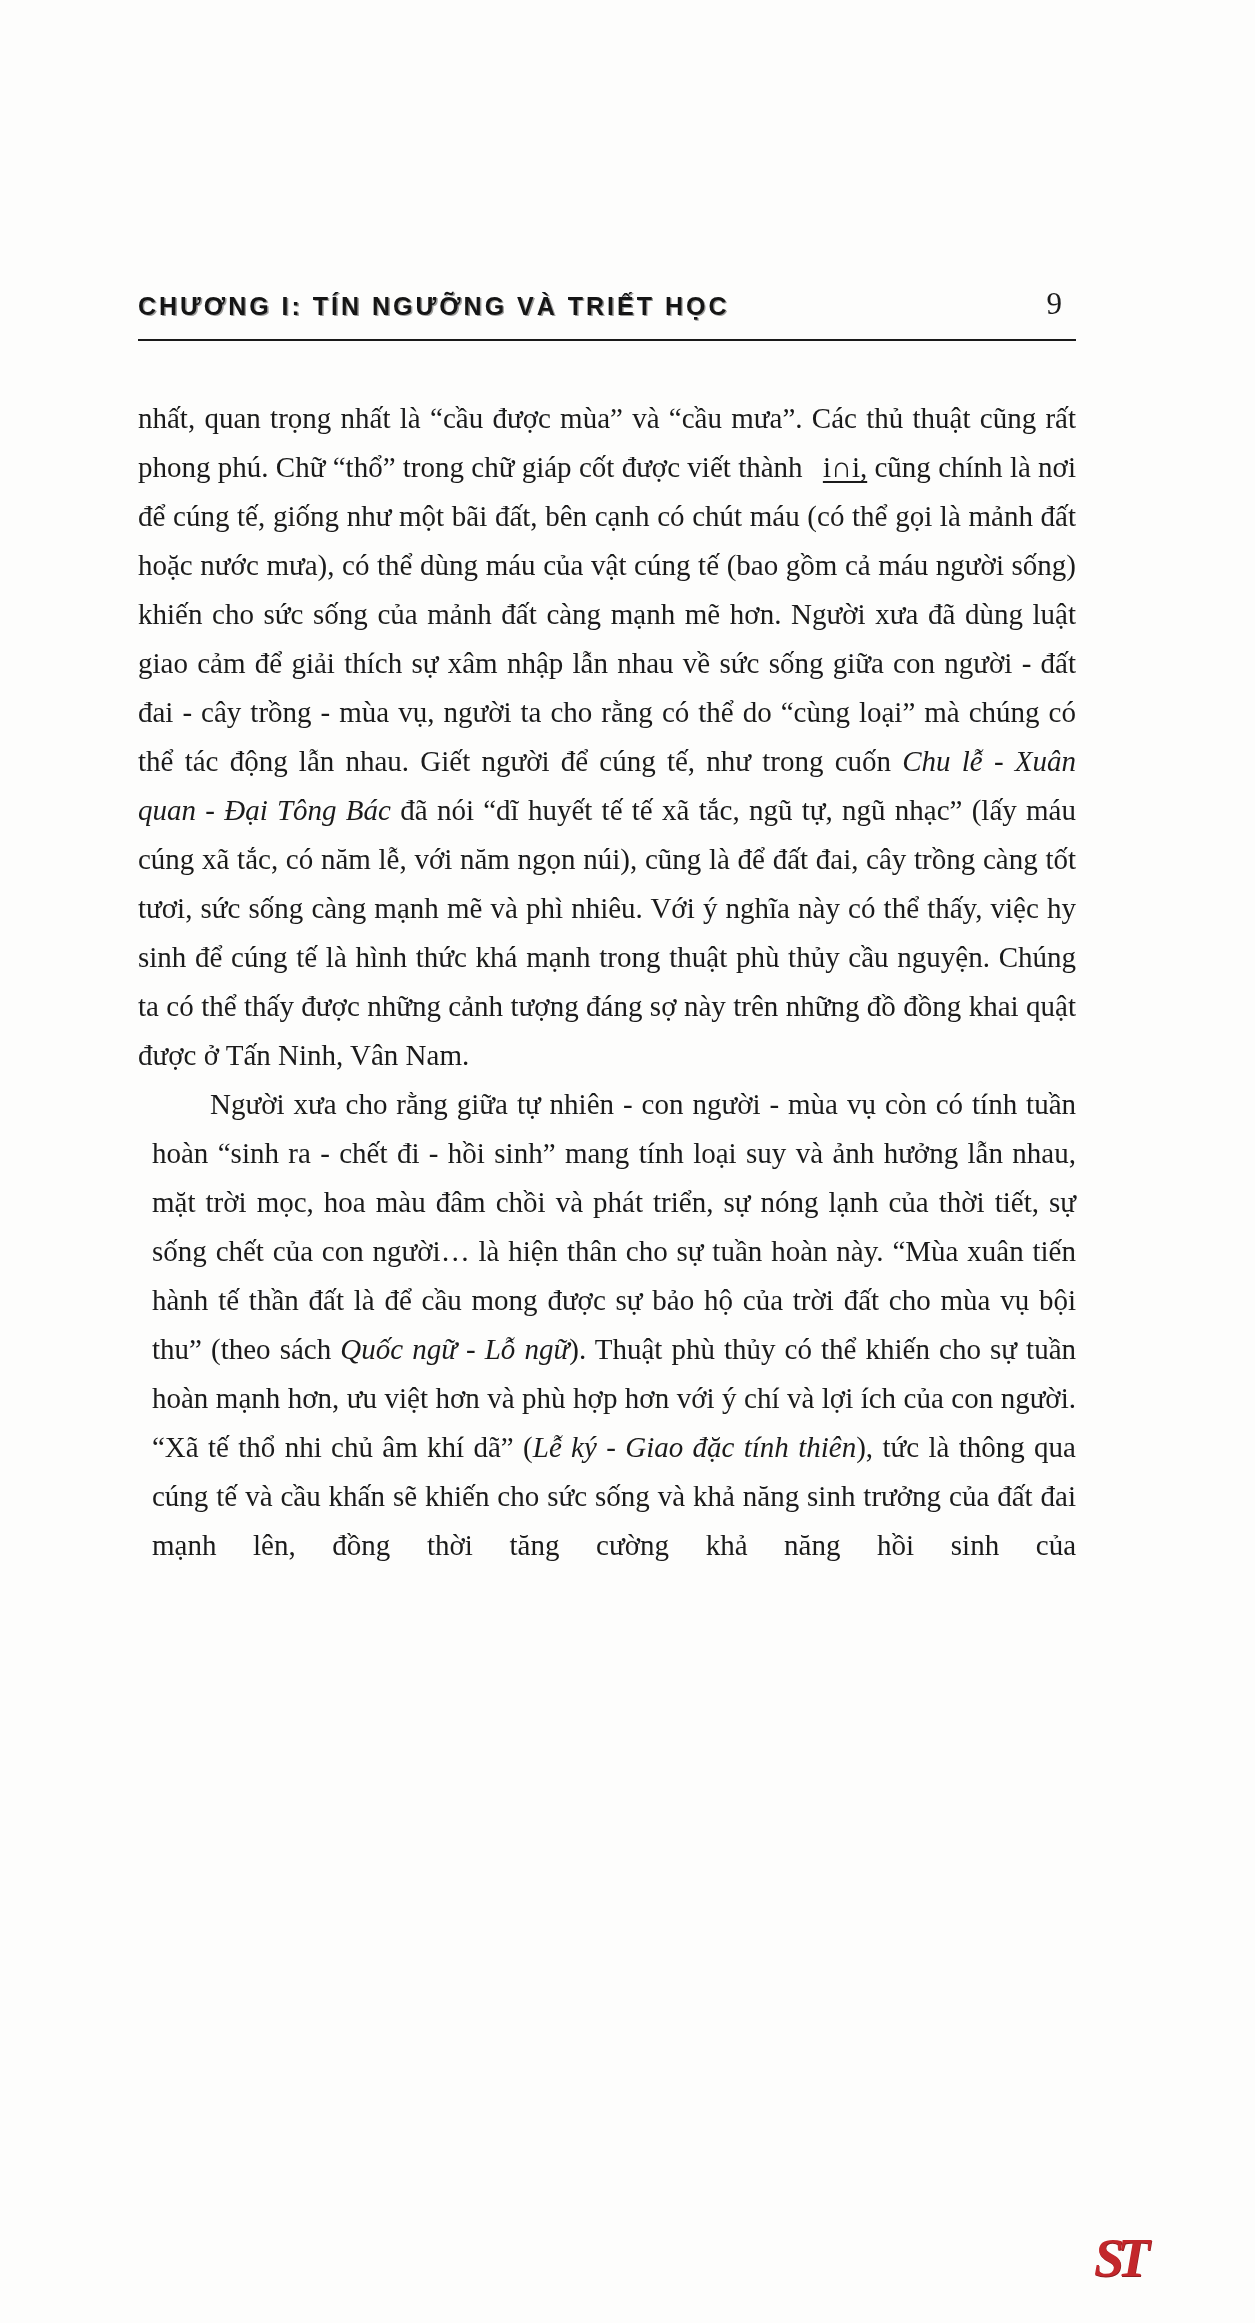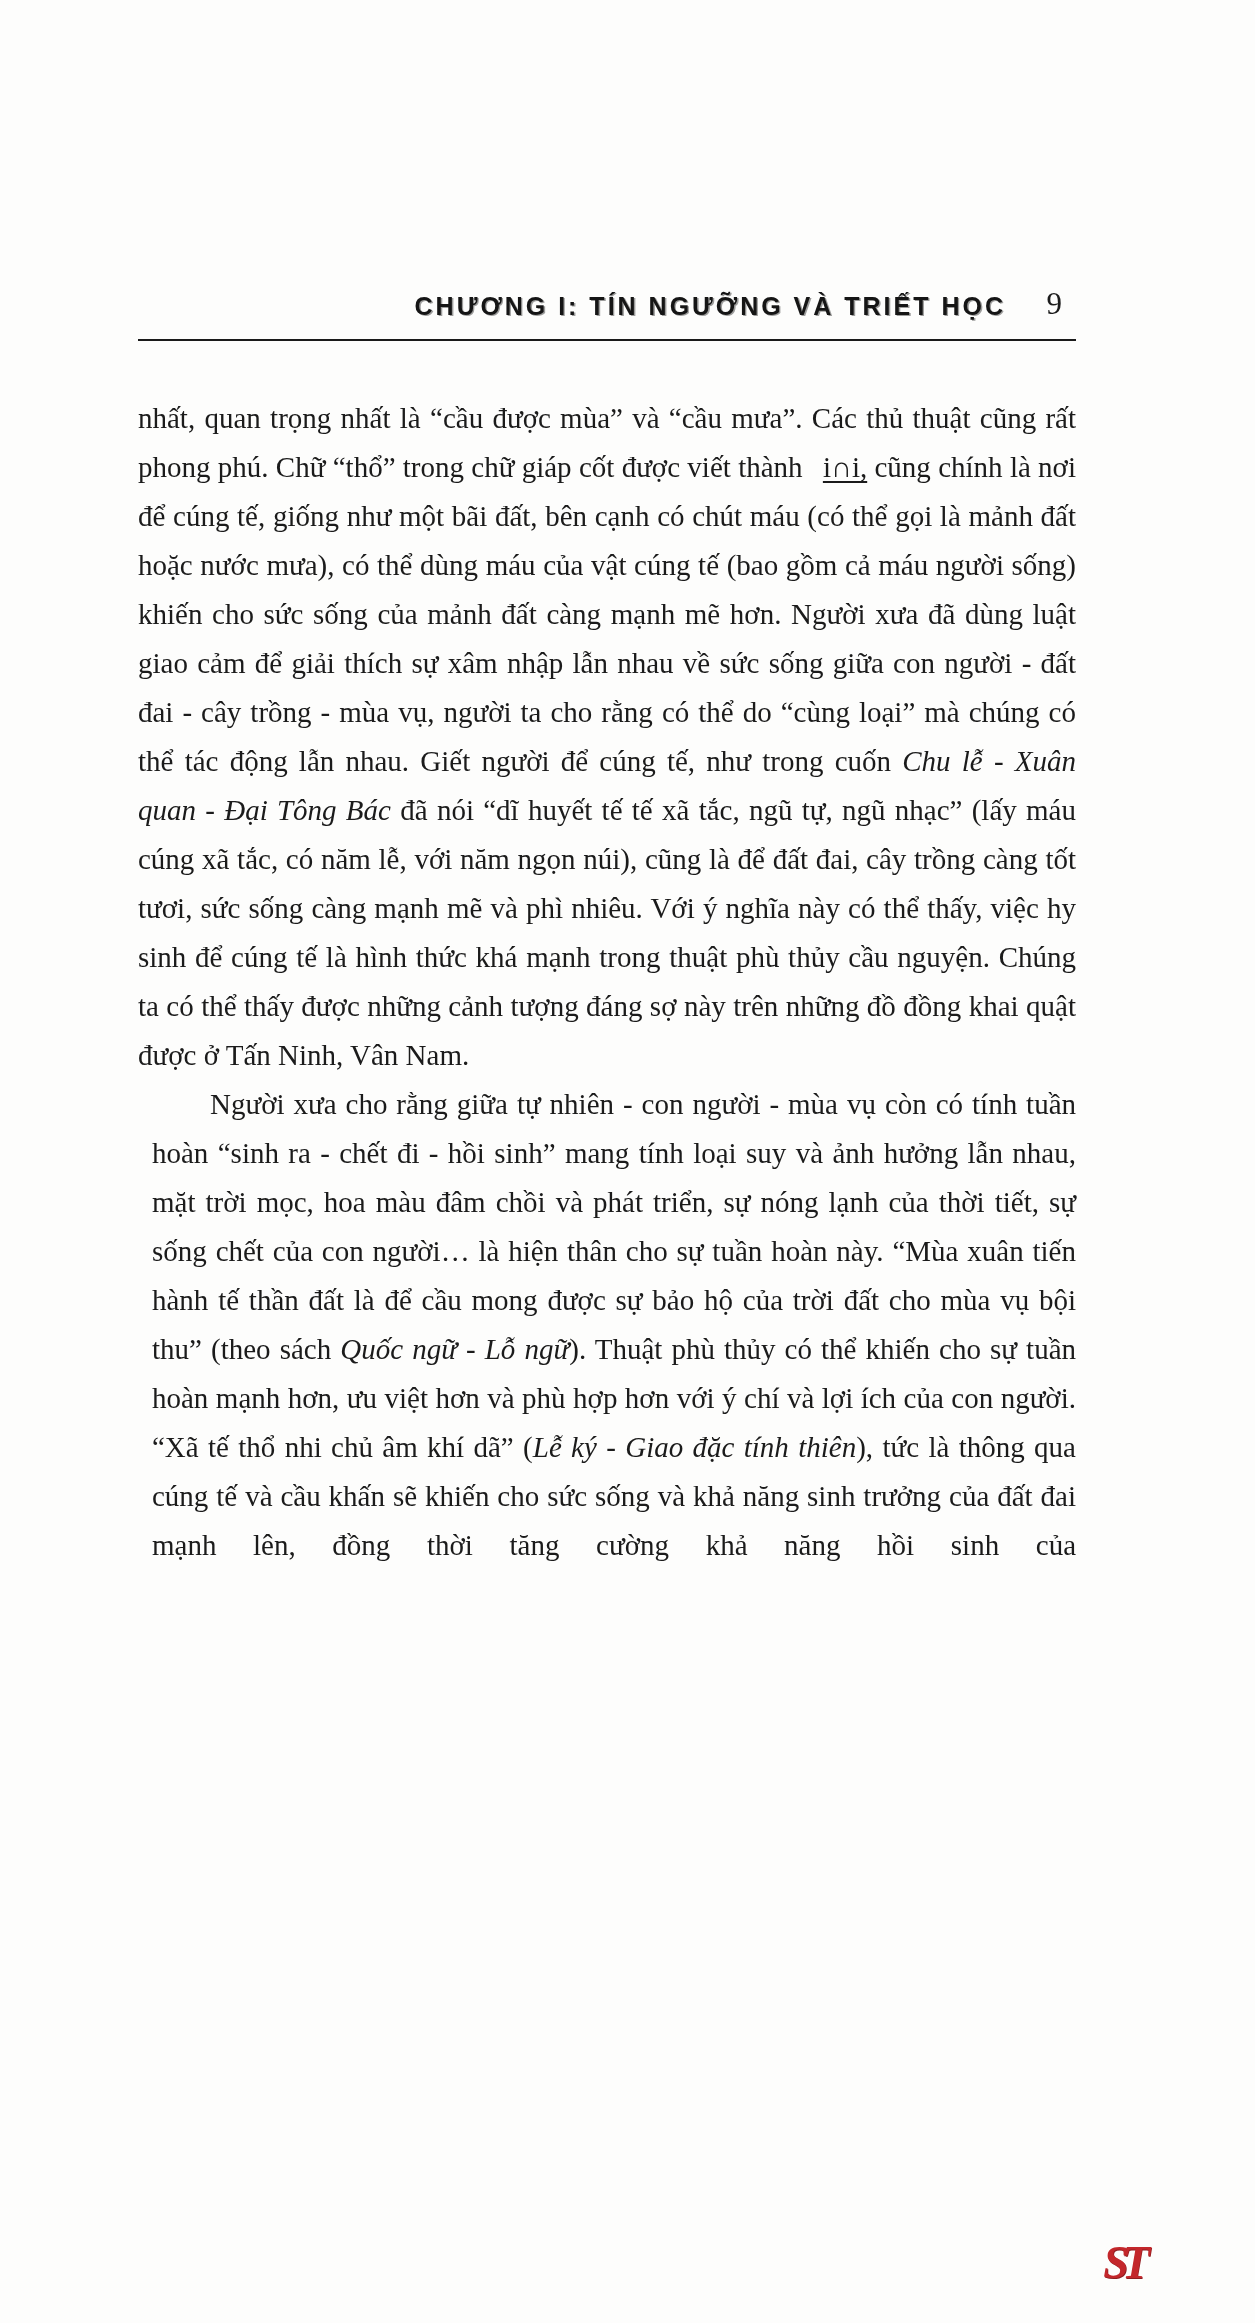--- a/index.html
+++ b/index.html
@@ -21,21 +21,21 @@
     top: 290px;
     left: 138px;
     width: 938px;
     height: 42px;
   }
   .chapter-title {
     position: absolute;
     left: 0;
     right: 70px;
     top: 2px;
-    text-align: right;
+    text-align: left;
     font-family: "Liberation Sans", sans-serif;
     font-weight: 700;
     font-size: 25px;
     letter-spacing: 3px;
     color: #151515;
     text-shadow: 1.4px 1.4px 0 rgba(40,40,40,0.45);
     white-space: nowrap;
   }
   .page-number {
     position: absolute;
@@ -82,21 +82,21 @@
     text-underline-offset: 4px;
     margin-left: 13px;
   }
   .publisher-logo {
     position: absolute;
     right: 112px;
     bottom: 34px;
     font-family: "Liberation Serif", serif;
     font-style: italic;
     font-weight: 700;
-    font-size: 46px;
+    font-size: 54px;
     letter-spacing: -7px;
     color: #c3272b;
     text-shadow: 0.6px 0.6px 0 #8f1d20;
   }
 </style>
 </head>
 <body>
 
 <div class="page">
 

